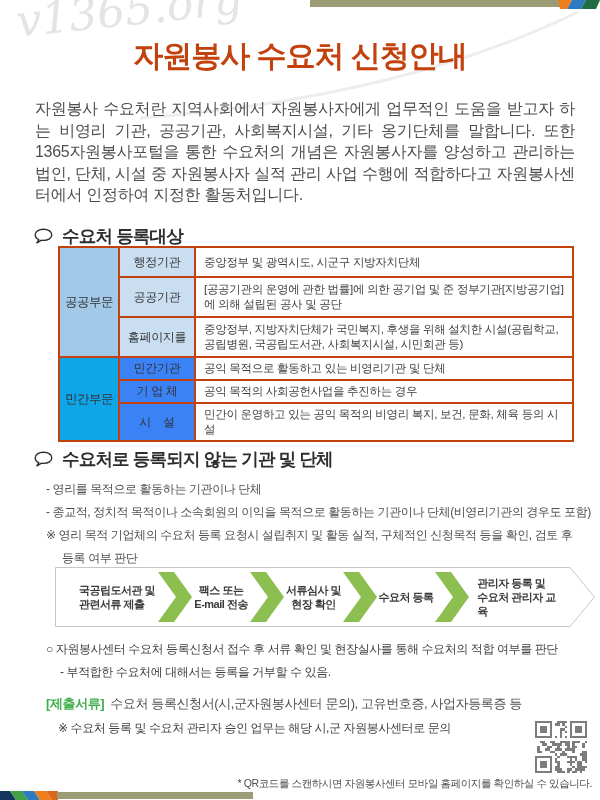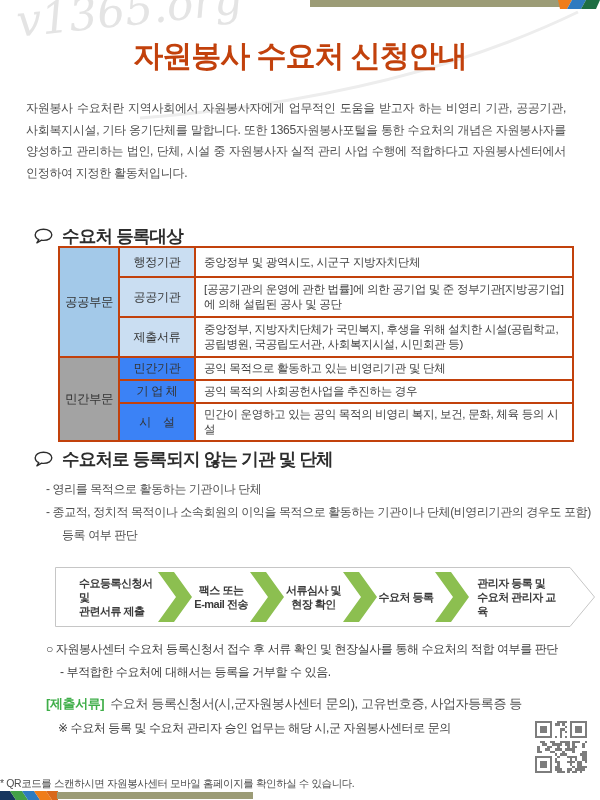--- a/index.html
+++ b/index.html
@@ -14,36 +14,36 @@
     position:absolute;left:14px;top:-4px;font-family:"DejaVu Serif","Liberation Serif",serif;
     font-style:italic;font-size:44px;color:#e4e4e4;transform:rotate(-6deg);transform-origin:left top;
     white-space:nowrap;pointer-events:none;
   }
   .swash{position:absolute;left:0;top:0;pointer-events:none;}
   .title{
     position:absolute;left:0;top:36px;width:100%;margin:0;text-align:center;
     font-size:30px;font-weight:bold;color:#c2410c;letter-spacing:-1px;
   }
   .intro{
-    position:absolute;left:26px;top:98px;width:540px;margin:0;
-    font-size:12px;line-height:21.5px;letter-spacing:-0.3px;text-align:justify;color:#4e4e4e;
+    position:absolute;left:35px;top:98px;width:540px;margin:0;
+    font-size:16px;line-height:21.5px;letter-spacing:-0.3px;text-align:justify;color:#4e4e4e;
   }
   
   .section-head{position:absolute;left:34px;display:flex;align-items:center;gap:9px;}
   .section-head .s-title{font-size:17.5px;font-weight:bold;color:#2d2d2d;letter-spacing:-0.8px;}
   .sh1{top:224px;} .sh2{top:447px;}
   
   .target-table{
     position:absolute;left:58px;top:246px;width:514px;border-collapse:collapse;
     table-layout:fixed;
   }
   .target-table td{border:2px solid #c2410c;vertical-align:middle;}
   .grp{font-size:12.5px;font-weight:normal;color:#333;text-align:center;letter-spacing:-0.5px;}
   .grp-blue{background:#a3c9e9;margin-left:16px;}
-  .grp-green{background:#a3a3a3;}
+  .grp-green{background:#0ea5e9;}
   .cat{font-size:12px;color:#333;text-align:center;white-space:pre;letter-spacing:-0.3px;}
   .cat-blue{background:#cadef2;}
   .cat-green{background:#3b82f6;}
   .desc{font-size:11.5px;line-height:15px;color:#404040;padding:3px 8px;letter-spacing:-0.3px;background:#fff;}
   
   .bullets{position:absolute;left:46px;top:478px;width:552px;font-size:12px;line-height:23px;letter-spacing:-0.4px;color:#4e4e4e;}
   .bullets .indent{padding-left:16px;}
   
   .process{position:absolute;left:55px;top:567px;width:540px;height:60px;}
   .flow-outline{position:absolute;left:0;top:0;}
@@ -59,21 +59,21 @@
   
   .note-line{position:absolute;font-size:12px;letter-spacing:-0.4px;color:#404040;white-space:nowrap;text-align:center;}
   .n1{left:46px;top:641px;}
   .n2{left:60px;top:664px;}
   .submission{position:absolute;left:46px;top:695px;font-size:13px;letter-spacing:-0.4px;white-space:nowrap;}
   .submission .lbl{color:#3fae49;font-weight:bold;margin-right:6px;}
   .sub-note{left:58px;top:720px;}
   
   .qr{position:absolute;left:535px;top:721px;}
   .qr-caption{
-    position:absolute;left:0;right:8px;top:777px;text-align:left;
+    position:absolute;left:0;right:8px;top:777px;text-align:right;
     font-size:10.5px;letter-spacing:-0.4px;color:#4e4e4e;
   }
   .bottom-decor{position:absolute;left:0;bottom:0;}
   .bottom-bar{position:absolute;left:57px;bottom:1px;width:196px;height:7px;background:#9c9c77;}
 </style>
 </head>
 <body>
 
 <div class="page">
 
@@ -110,21 +110,21 @@
         <tr style="height:30px">
       <td rowspan="3" class="grp grp-blue">공공부문</td>
       <td class="cat cat-blue">행정기관</td>
       <td class="desc">중앙정부 및 광역시도, 시군구 지방자치단체</td>
     </tr>
     <tr style="height:40px">
       <td class="cat cat-blue">공공기관</td>
       <td class="desc">[공공기관의 운영에 관한 법률]에 의한 공기업 및 준 정부기관[지방공기업]에 의해 설립된 공사 및 공단</td>
     </tr>
     <tr style="height:40px">
-      <td class="cat cat-blue">제출서류</td>
+      <td class="cat cat-blue">홈페이지를</td>
       <td class="desc">중앙정부, 지방자치단체가 국민복지, 후생을 위해 설치한 시설(공립학교, 공립병원, 국공립도서관, 사회복지시설, 시민회관 등)</td>
     </tr>
     <tr style="height:21px">
       <td rowspan="3" class="grp grp-green">민간부문</td>
       <td class="cat cat-green">민간기관</td>
       <td class="desc">공익 목적으로 활동하고 있는 비영리기관 및 단체</td>
     </tr>
     <tr style="height:21px">
       <td class="cat cat-green">기 업 체</td>
       <td class="desc">공익 목적의 사회공헌사업을 추진하는 경우</td>
@@ -139,29 +139,30 @@
   <div class="section-head sh2">
     <svg width="19" height="16" viewBox="0 0 19 16">
       <path d="M9.5 1.2 C4.6 1.2 1.2 3.6 1.2 6.8 c0 2.1 1.4 3.9 3.6 4.9 L2.9 14.8 7.6 12.2 c.6.1 1.2.2 1.9.2 4.9 0 8.3-2.4 8.3-5.6 S14.4 1.2 9.5 1.2 z" fill="none" stroke="#2d2d2d" stroke-width="1.4" stroke-linejoin="round"></path>
     </svg>
     <span class="s-title">수요처로 등록되지 않는 기관 및 단체</span>
   </div>
 
   <div class="bullets">
     <div>- 영리를 목적으로 활동하는 기관이나 단체</div>
     <div>- 종교적, 정치적 목적이나 소속회원의 이익을 목적으로 활동하는 기관이나 단체(비영리기관의 경우도 포함)</div>
+    <div>※ 영리 목적 기업체의 수요처 등록 요청시 설립취지 및 활동 실적, 구체적인 신청목적 등을 확인, 검토 후</div>
     <div class="indent">등록 여부 판단</div>
   </div>
 
   <div class="process">
     <svg class="flow-outline" width="540" height="60" viewBox="0 0 540 60">
       <polygon points="0.5,0.5 515,0.5 539.5,30 515,59.5 0.5,59.5" fill="#ffffff" stroke="#c6c6c6" stroke-width="1"></polygon>
     </svg>
     <div class="steps">
-      <div class="step s1">수요등록신청서 및
+      <div class="step s1">국공립도서관 및
 관련서류 제출</div>
       <svg class="chev" viewBox="0 0 34 50">
           <polygon points="0,0 16,0 34,25 16,50 0,50 18,25" fill="#8cbf50"></polygon>
         </svg>
       <div class="step">팩스 또는
 E-mail 전송</div>
       <svg class="chev" viewBox="0 0 34 50">
           <polygon points="0,0 16,0 34,25 16,50 0,50 18,25" fill="#8cbf50"></polygon>
         </svg>
       <div class="step">서류심사 및

